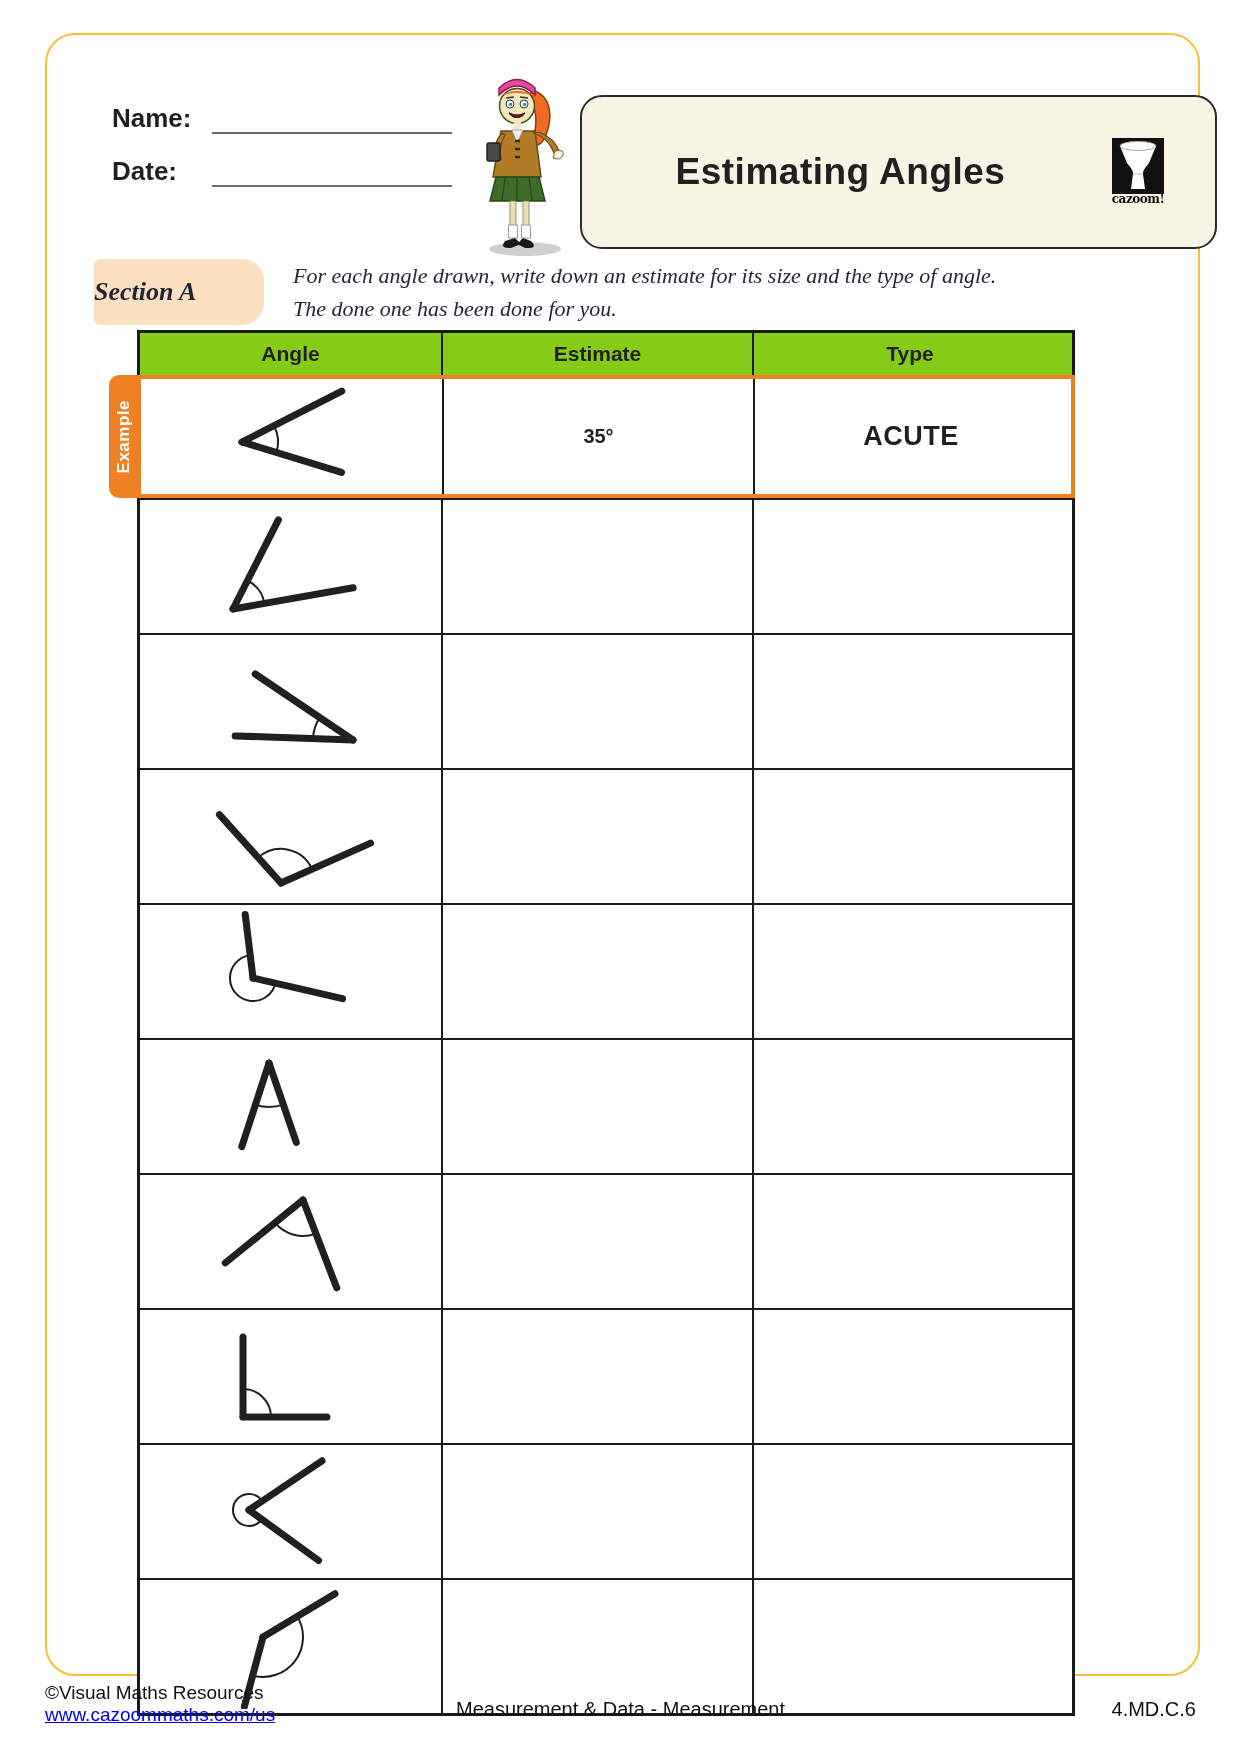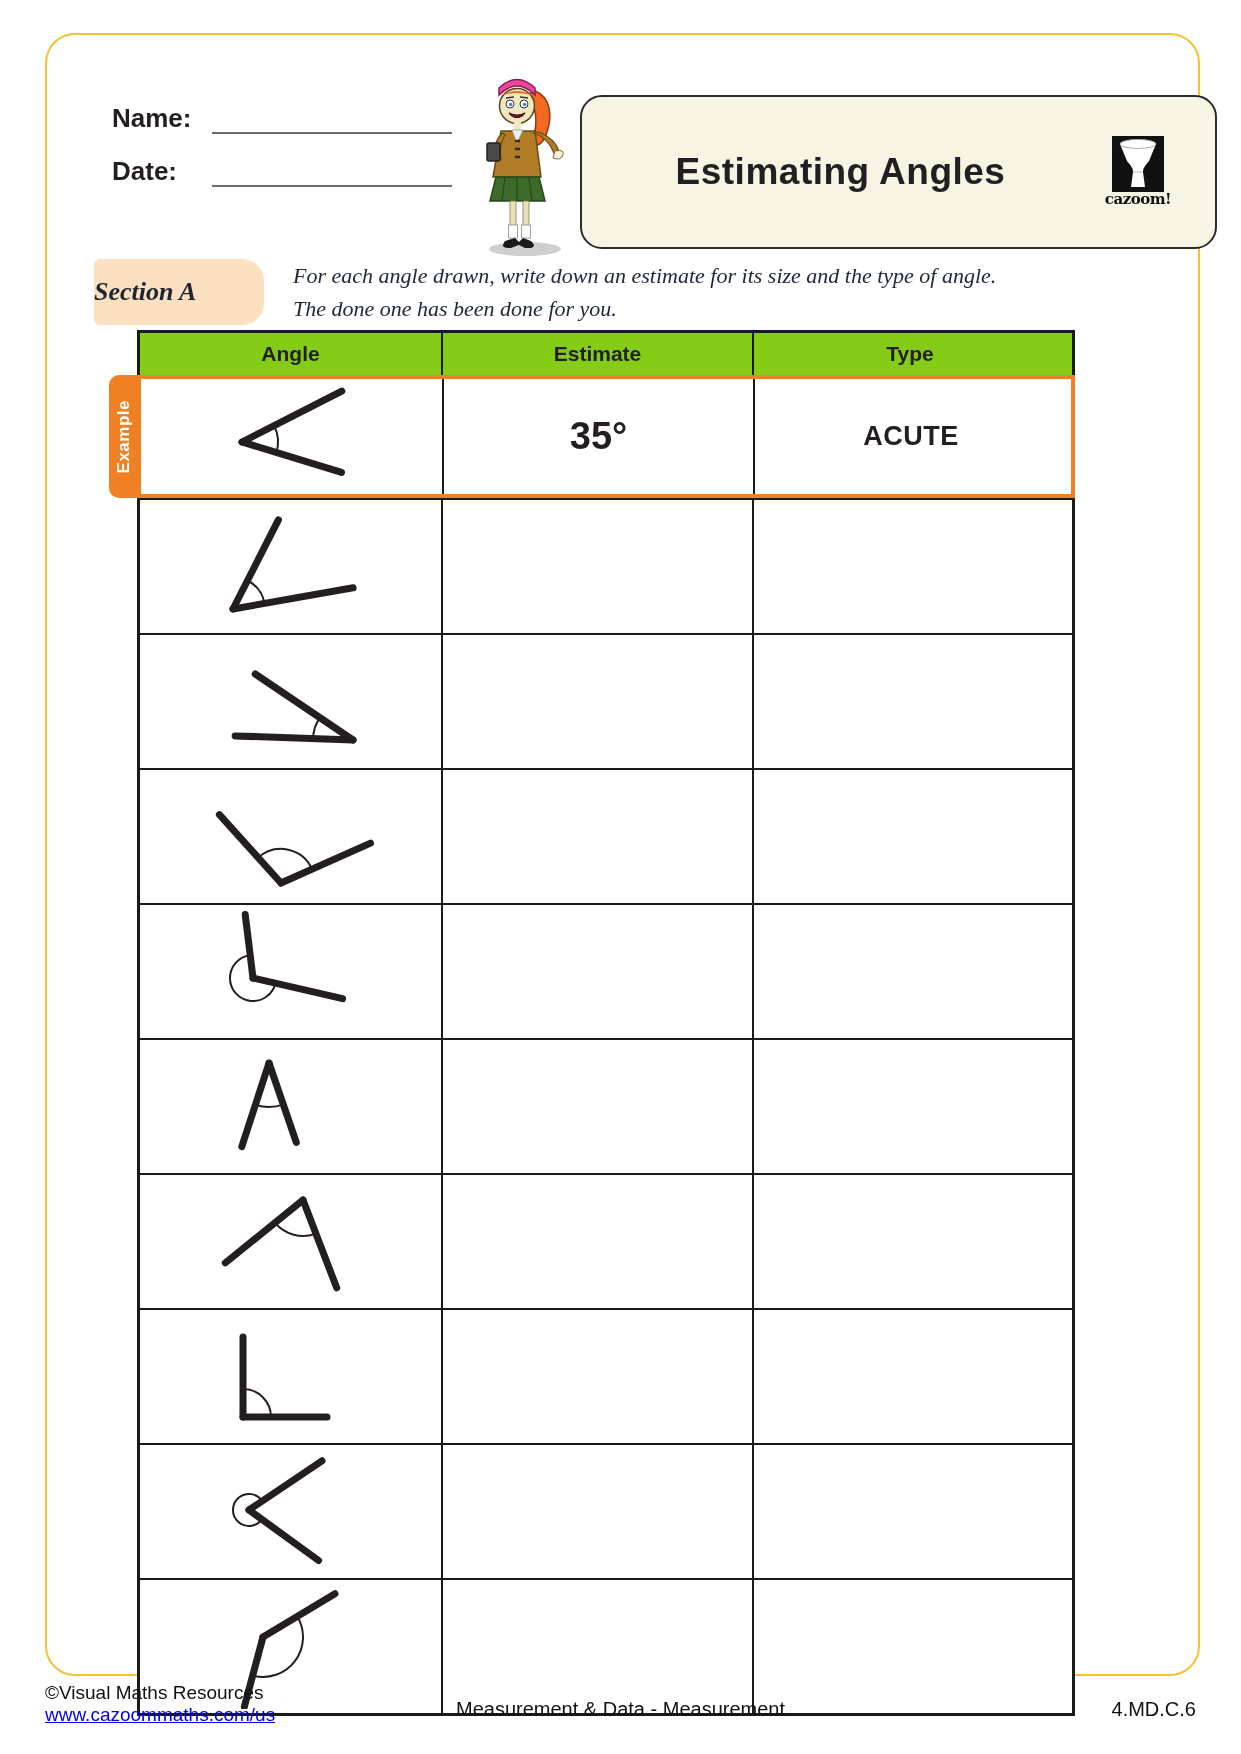--- a/index.html
+++ b/index.html
@@ -12,37 +12,37 @@
   .idrow .lbl{font-size:26px;font-weight:bold;color:#231f20;width:100px;}
   .idrow .line{width:240px;border-bottom:2.5px solid #6b6b6b;height:26px;}
 
   
   .girl{position:absolute;left:418px;top:40px;}
 
   
   .titlebox{position:absolute;left:533px;top:60px;width:633px;height:150px;background:#f8f4e3;border:2.5px solid #2b2b2b;border-radius:22px;display:flex;align-items:center;}
   .titlebox .title{flex:1;text-align:center;font-size:37px;font-weight:bold;letter-spacing:0.5px;color:#231f20;padding-left:16px;}
   .logo{width:110px;margin-right:22px;display:flex;flex-direction:column;align-items:center;}
-  .logo .word{font-family:"DejaVu Serif",serif;font-weight:bold;font-size:15px;letter-spacing:-0.5px;color:#111;margin-top:-4px;}
+  .logo .word{font-family:"DejaVu Serif",serif;font-weight:bold;font-size:12px;letter-spacing:-0.5px;color:#111;margin-top:-4px;}
 
   
   .sectionA{position:absolute;left:47px;top:224px;width:170px;height:66px;background:#fbdfc1;border-radius:6px 22px 22px 6px;display:flex;align-items:center;justify-content:flex-start;}
   .sectionA span{font-family:"Liberation Serif",serif;font-style:italic;font-weight:bold;font-size:26px;color:#1f2430;}
   .instructions{position:absolute;left:246px;top:224px;width:830px;font-family:"Liberation Serif",serif;font-style:italic;font-size:22px;line-height:33px;color:#22283a;}
 
   
   .wtable{position:absolute;left:90px;top:295px;width:932px;border:3px solid #1a1a1a;background:#fff;}
   .thead{display:grid;grid-template-columns:303px 311px 312px;height:42px;background:#84cc16;}
   .thead .hc{display:flex;align-items:center;justify-content:center;font-weight:bold;font-size:21px;color:#231f20;border-right:2px solid #1a1a1a;}
   .thead .hc:last-child{border-right:none;}
   .trow{display:grid;grid-template-columns:303px 311px 312px;height:133px;border-top:2px solid #1a1a1a;position:relative;}
   .trow .cell{border-right:2px solid #1a1a1a;display:flex;align-items:center;justify-content:center;overflow:hidden;}
   .trow .cell:last-child{border-right:none;}
   .trow.example{height:115px;border:4px solid #ef8023;margin:0 -3px;border-top:4px solid #ef8023;}
-  .est{font-size:38px;font-weight:bold;color:#231f20;}
+  .est{font-size:20px;font-weight:bold;color:#231f20;}
   .typ{font-size:27px;font-weight:bold;color:#231f20;letter-spacing:0.5px;}
   .extab{position:absolute;left:-32px;top:-4px;bottom:-4px;width:30px;background:#ef8023;border-radius:10px 0 0 10px;display:flex;align-items:center;justify-content:center;}
   .extab span{writing-mode:vertical-rl;transform:rotate(180deg);color:#fff;font-weight:bold;font-size:17px;letter-spacing:0.5px;}
 
   
   .foot-left{position:absolute;left:45px;top:1682px;font-size:19px;color:#111;}
   .foot-left a{color:#0000ee;text-decoration:underline;font-size:19px;}
   .foot-center{position:absolute;left:0;right:0;top:1698px;text-align:center;font-size:20px;color:#111;}
   .foot-right{position:absolute;right:45px;top:1698px;font-size:20px;color:#111;}
 </style>

